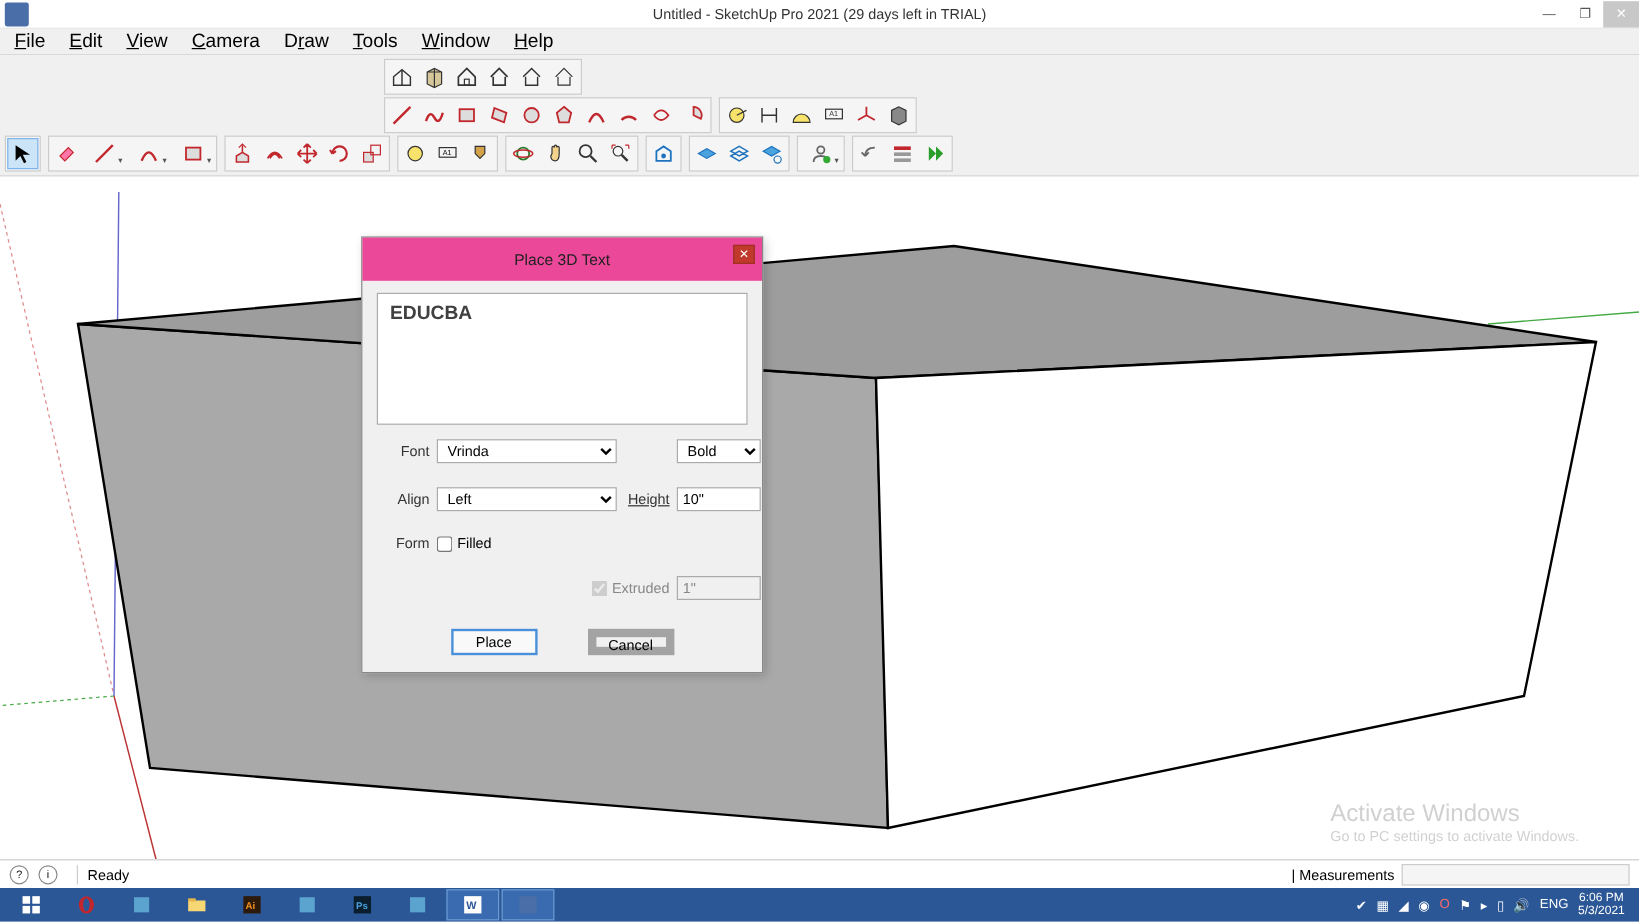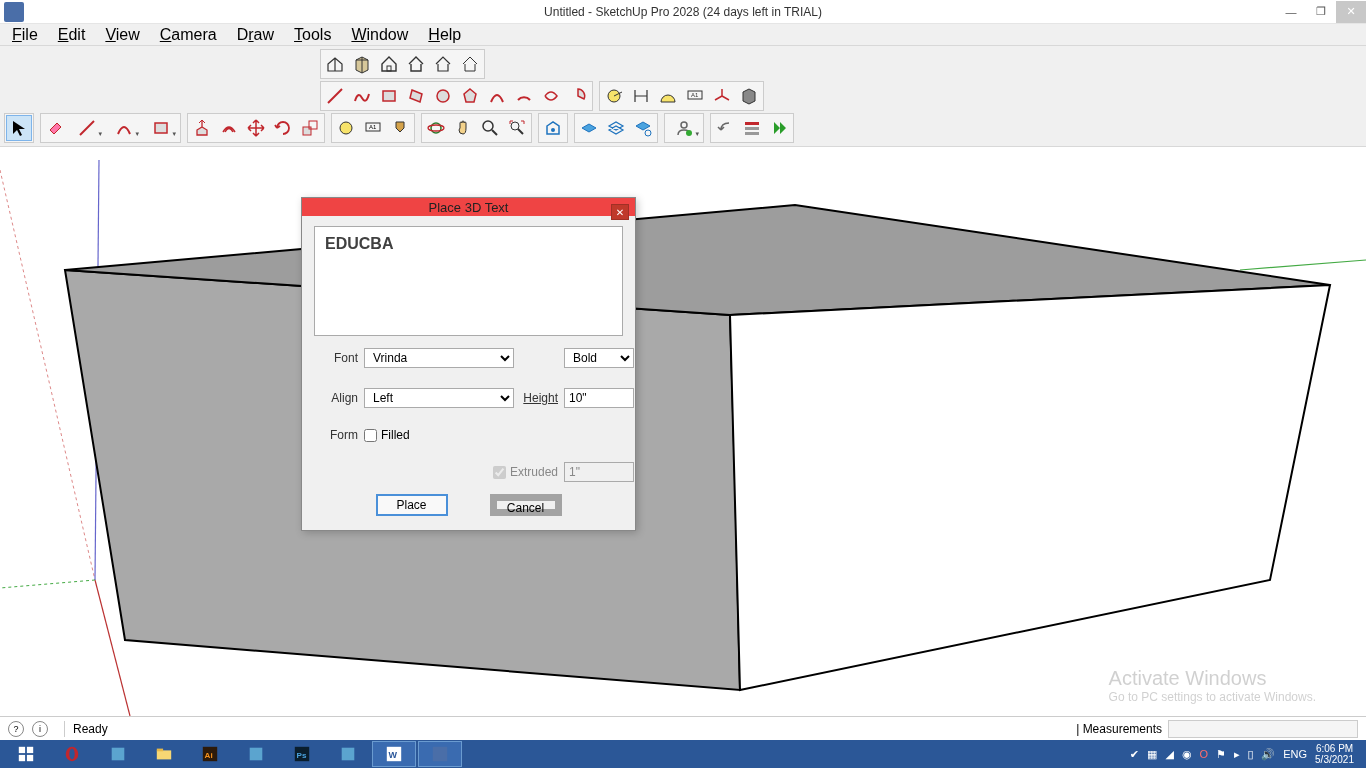--- a/index.html
+++ b/index.html
@@ -18,53 +18,53 @@
 .toolbar-row.indent { padding-left: 320px; }
 .tb-group { display: flex; align-items: center; border: 1px solid #ccc; background: #f5f5f5; padding: 1px; gap: 1px; margin-right: 4px; }
 .tb-btn { width: 26px; height: 26px; display: flex; align-items: center; justify-content: center; border: 1px solid transparent; background: #f5f5f5; }
 .tb-btn.selected { background: #cce4f7; border: 1px solid #7eb4ea; }
 .tb-btn svg { width: 20px; height: 20px; }
 .tb-btn.dd { width: 36px; position: relative; }
 .tb-btn.dd::after { content: "▾"; font-size: 7px; position: absolute; right: 2px; bottom: 2px; color: #555; }
 .viewport { position: absolute; top: 160px; left: 0; right: 0; bottom: 52px; background: #fff; overflow: hidden; }
 .viewport svg { width: 100%; height: 100%; }
 .dialog { position: absolute; left: 301px; top: 197px; width: 335px; background: #f0f0f0; border: 1px solid #888; box-shadow: 2px 2px 8px rgba(0,0,0,.2); }
-.dialog-titlebar { height: 18px; background: #ef4444; display: flex; align-items: center; justify-content: center; position: relative; }
+.dialog-titlebar { height: 36px; background: #ec4899; display: flex; align-items: center; justify-content: center; position: relative; }
 .dialog-titlebar .dlg-title { font-size: 13px; color: #222; }
 .dialog-titlebar .dlg-close { position: absolute; right: 6px; top: 6px; width: 18px; height: 16px; background: #c0392b; color: #fff; font-size: 10px; display: flex; align-items: center; justify-content: center; border: 1px solid #a03025; }
 .dialog-body { padding: 10px 12px 14px; }
 .text-input-area { background: #fff; border: 1px solid #aaa; height: 110px; padding: 8px 10px; font-family: Arial, sans-serif; font-weight: bold; font-size: 16px; color: #404040; }
 .form-grid { margin-top: 12px; display: grid; grid-template-columns: 50px 150px 50px 70px; row-gap: 20px; align-items: center; font-size: 12px; }
 .form-grid label { text-align: right; padding-right: 6px; color: #333; }
 .form-grid select, .form-grid input[type=text] { font-size: 12px; height: 20px; border: 1px solid #aaa; background: #fff; padding: 0 4px; width: 100%; }
 .form-grid input[disabled] { background: #f0f0f0; color: #888; }
 .chk-row { display: flex; align-items: center; gap: 4px; font-size: 12px; }
 .chk-row input[type=checkbox] { width: 13px; height: 13px; }
-.dialog-buttons { display: flex; justify-content: center; gap: 42px; margin-top: 12px; }
+.dialog-buttons { display: flex; justify-content: center; gap: 42px; margin-top: 24px; }
 .dialog-buttons button { width: 72px; height: 22px; font-size: 12px; background: #f0f0f0; border: 7px solid #a3a3a3; }
 .dialog-buttons button.primary { border: 2px solid #4a90d9; background: #f9f9f9; }
 .statusbar { position: absolute; bottom: 28px; left: 0; right: 0; height: 24px; background: #fff; border-top: 1px solid #ccc; display: flex; align-items: center; font-size: 12px; padding: 0 8px; }
 .statusbar .sb-icon { width: 16px; height: 16px; border: 1px solid #888; border-radius: 50%; margin-right: 8px; display: flex; align-items: center; justify-content: center; font-size: 9px; }
 .statusbar .measurement-label { margin-left: auto; margin-right: 6px; }
 .statusbar .measurement-box { width: 190px; height: 18px; background: #f5f5f5; border: 1px solid #ccc; }
 .watermark { position: absolute; right: 50px; bottom: 64px; color: rgba(120,120,120,.35); font-size: 20px; text-align: left; pointer-events: none; margin-left: 21px; }
 .watermark .sub { font-size: 12px; }
 .taskbar { position: absolute; bottom: 0; left: 0; right: 0; height: 28px; background: #2b5797; display: flex; align-items: center; padding: 0 4px; gap: 2px; }
 .taskbar .tb-item { width: 44px; height: 26px; display: flex; align-items: center; justify-content: center; border: 1px solid transparent; }
 .taskbar .tb-item.active { background: #3a6bb0; border: 1px solid #6a9bd0; }
 .taskbar .tray { margin-left: auto; display: flex; align-items: center; gap: 8px; color: #fff; font-size: 11px; padding-right: 8px; }
 .taskbar .tray .clock { text-align: center; line-height: 1.1; font-size: 10px; }
 .taskbar svg { width: 18px; height: 18px; }
 </style>
 </head>
 <body>
 
 <div class="titlebar">
   <div class="app-icon"></div>
-  <div class="title">Untitled - SketchUp Pro 2028 (24 days left in TRIAL)</div>
+  <div class="title">Untitled - SketchUp Pro 2021 (29 days left in TRIAL)</div>
   <div class="win-controls">
     <div class="win-btn">—</div>
     <div class="win-btn">❐</div>
     <div class="win-btn close">✕</div>
   </div>
 </div>
 
 <div class="menubar">
   <div class="menu-item"><span class="ul">F</span><span>ile</span></div>
   <div class="menu-item"><span class="ul">E</span>dit</div>

